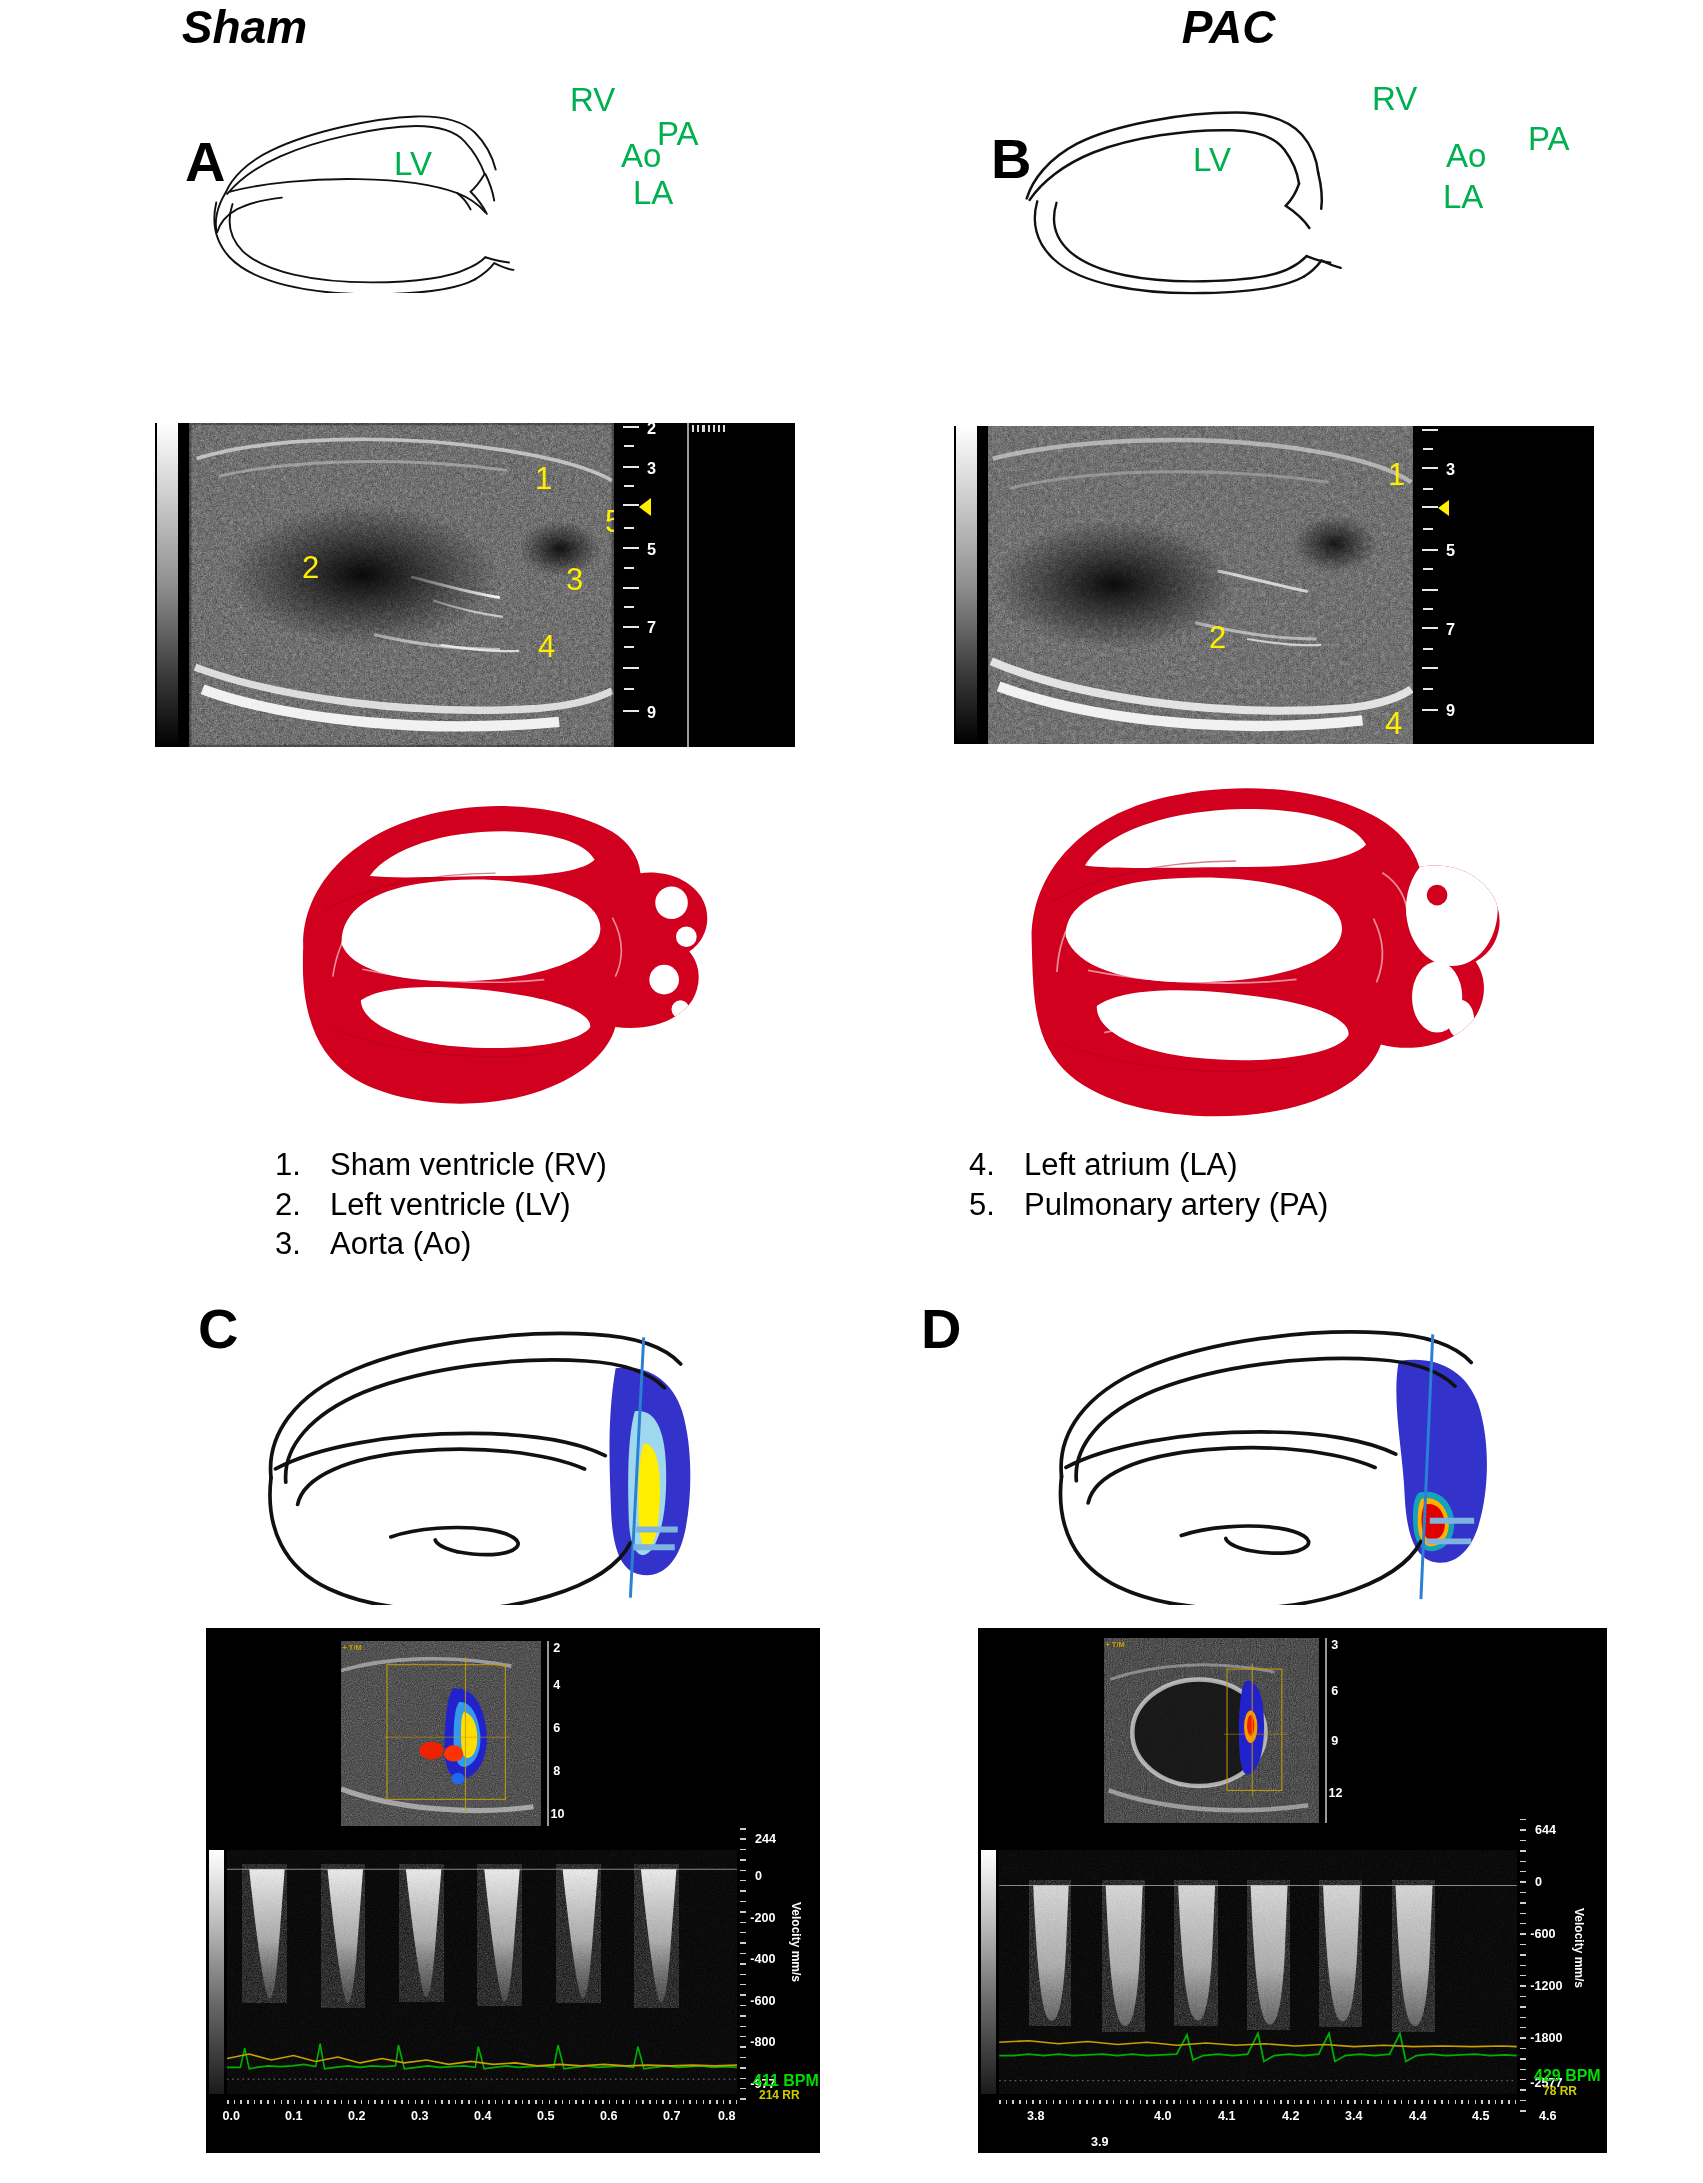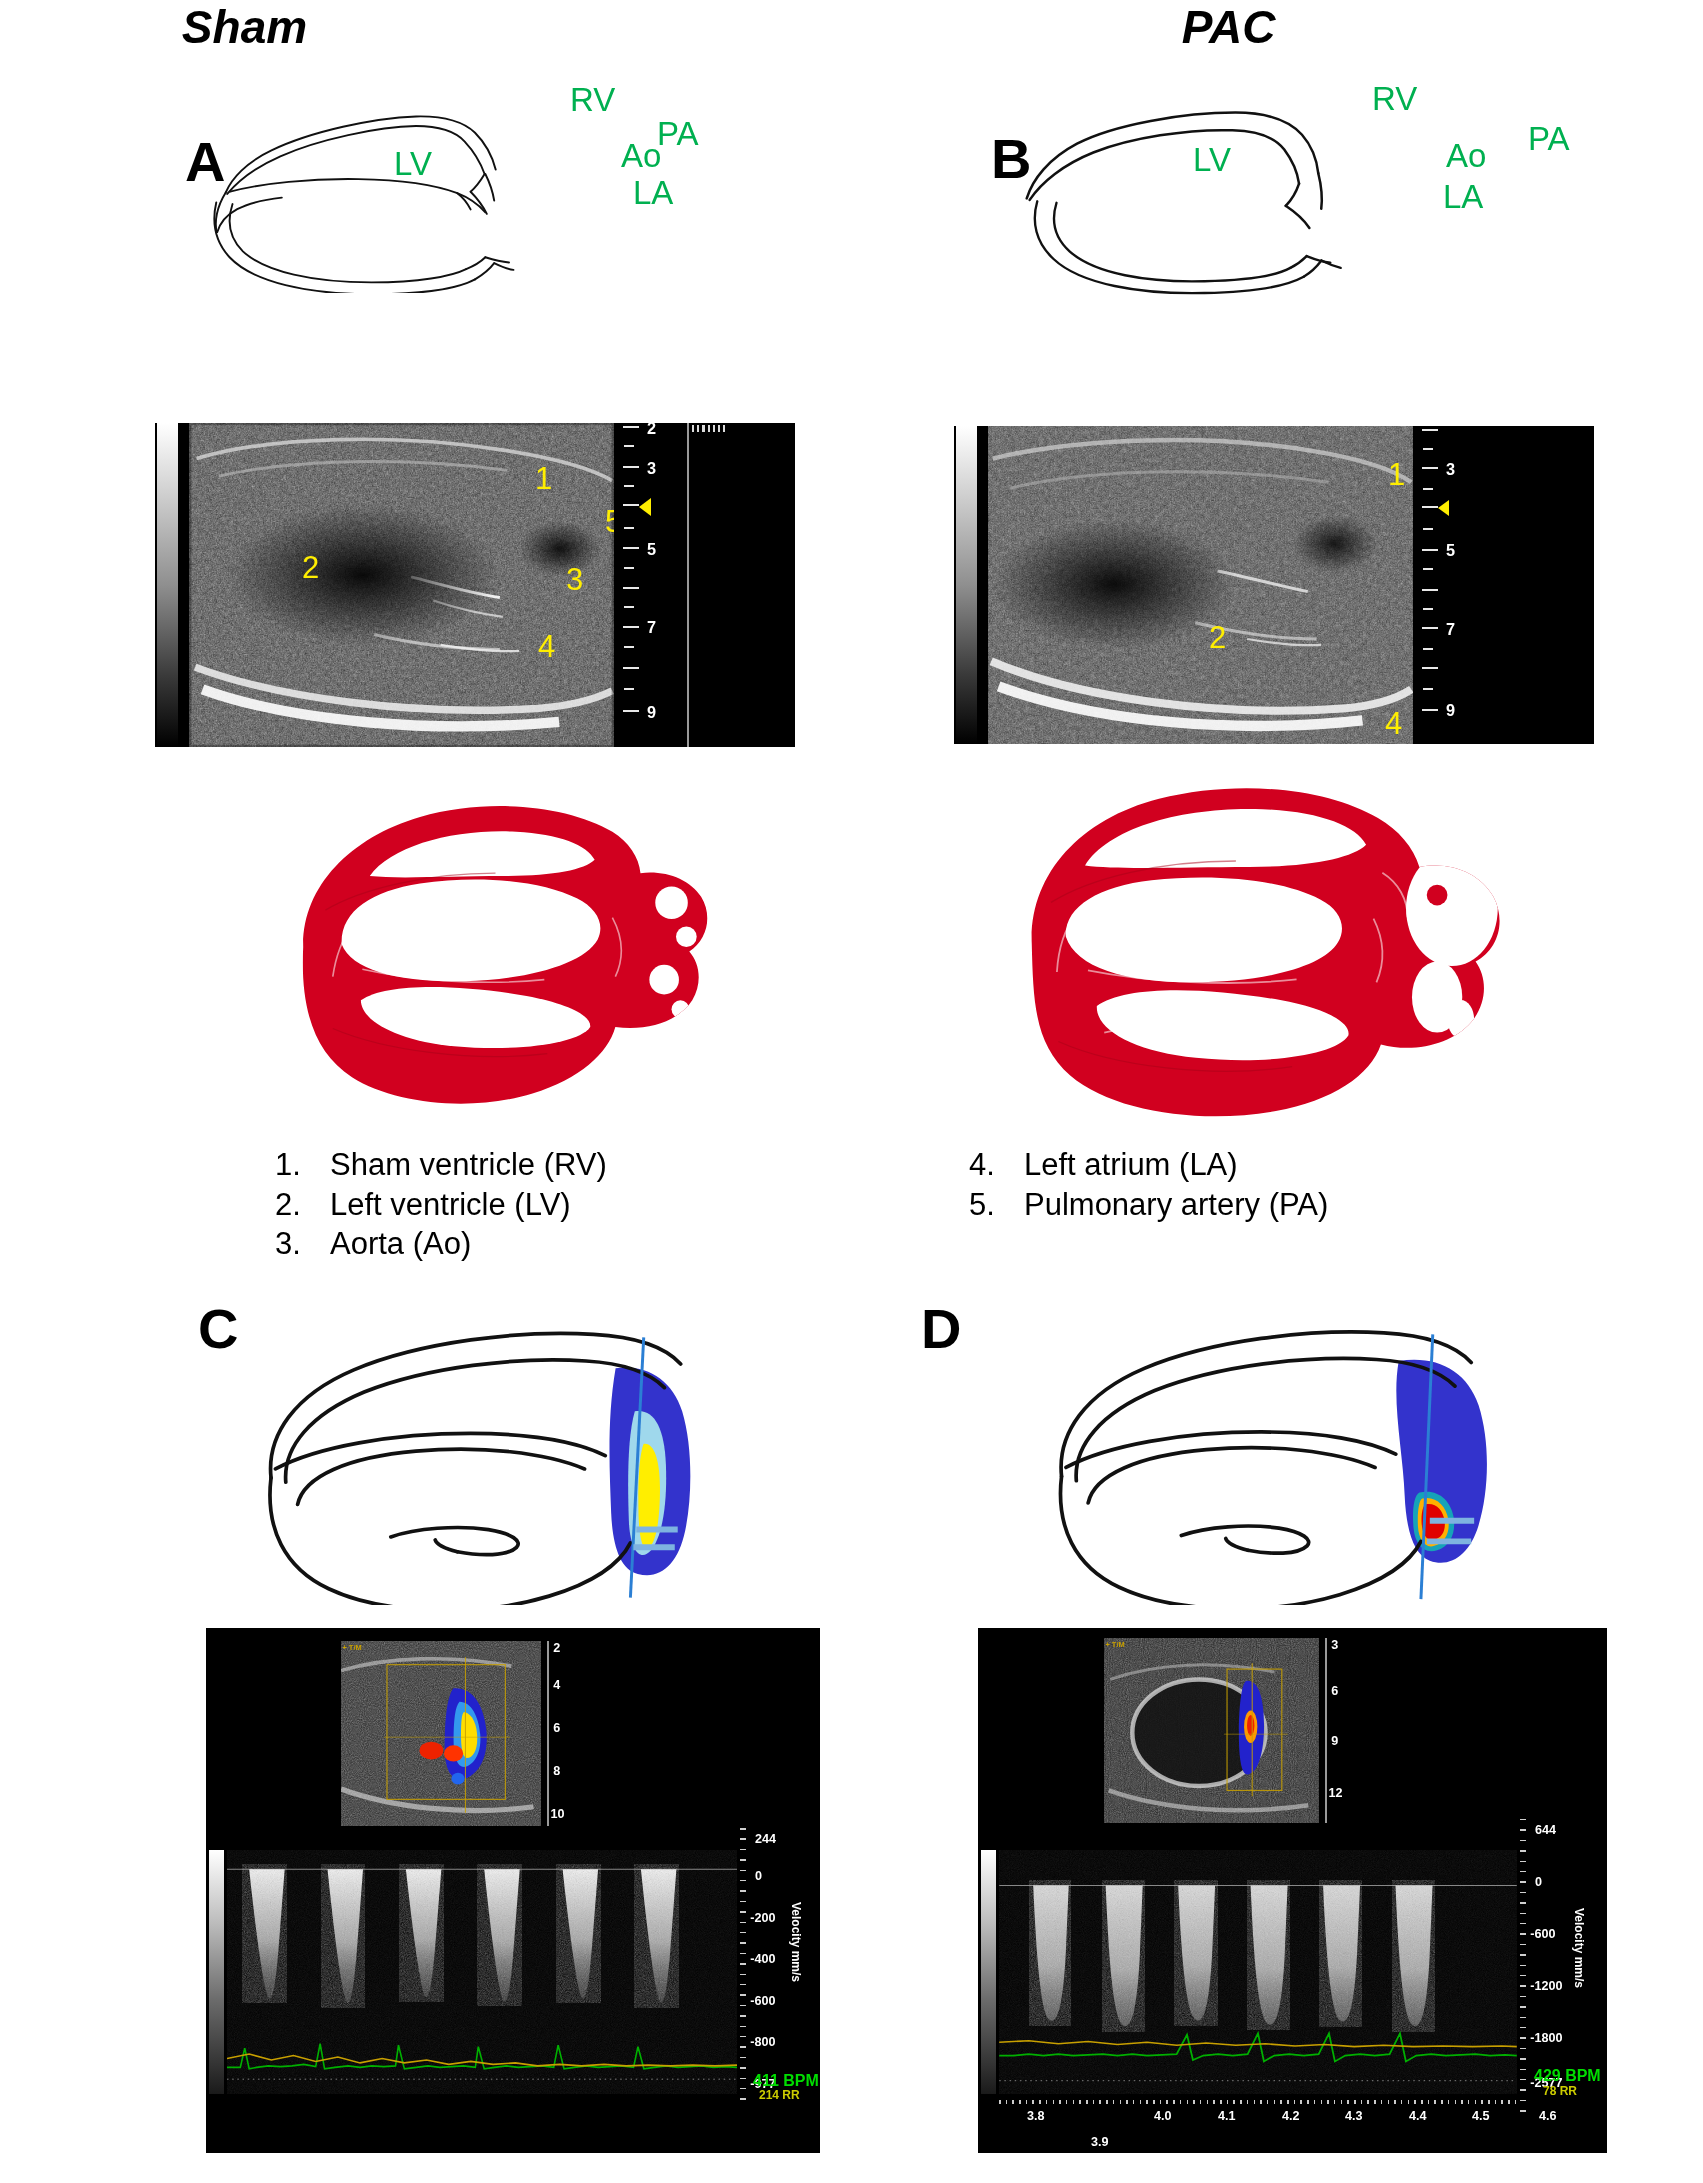--- a/index.html
+++ b/index.html
@@ -498,20 +498,32 @@
     <div class="dopnum" style="left:13.3px;top:166px;">-600</div>
     <div class="dopnum" style="left:13.3px;top:207px;">-800</div>
     <div class="dopnum" style="left:13.3px;top:249px;">-977</div>
     <div class="vaxis-label" style="left:52px;top:74px;">Velocity mm/s</div>
     <div class="abs" style="left:3px;top:0;width:6px;height:281px;background:repeating-linear-gradient(to bottom,#cfcfcf 0 1.5px,transparent 1.5px 10.4px);"></div>
   </div>
 
   <div class="bpm" style="left:547px;top:444px;">411 BPM</div>
   <div class="rr" style="left:553px;top:460px;">214 RR</div>
 
+  <div class="abs" style="left:21px;top:472px;width:510px;height:37px;">
+    <div class="abs" style="left:0;top:0;width:510px;height:4.4px;background:repeating-linear-gradient(90deg,#ccc 0 1.5px,transparent 1.5px 6.7px);"></div>
+    <div class="timenum" style="left:-4.4px;top:9px;">0.0</div>
+    <div class="timenum" style="left:58px;top:9px;">0.1</div>
+    <div class="timenum" style="left:121px;top:9px;">0.2</div>
+    <div class="timenum" style="left:184px;top:9px;">0.3</div>
+    <div class="timenum" style="left:247px;top:9px;">0.4</div>
+    <div class="timenum" style="left:310px;top:9px;">0.5</div>
+    <div class="timenum" style="left:373px;top:9px;">0.6</div>
+    <div class="timenum" style="left:436px;top:9px;">0.7</div>
+    <div class="timenum" style="left:491px;top:9px;">0.8</div>
+  </div>
 </div>
 
 <div class="abs panel-letter" style="left:921px;top:1296px;">D</div>
 
 <div class="abs" style="left:1051px;top:1324px;width:518px;height:281px;">
   <svg width="518" height="281" viewBox="0 0 700 380">
 
     <g>
       <path d="M470,50 C520,42 562,62 578,110 C594,160 592,226 578,272 C566,312 540,330 512,320
                C490,312 480,278 478,232 C476,174 460,104 470,50 Z" fill="#3333cc"></path>
@@ -633,19 +645,19 @@
   <div class="bpm" style="left:556px;top:439px;">429 BPM</div>
   <div class="rr" style="left:565px;top:456px;">78 RR</div>
 
   <div class="abs" style="left:21px;top:472px;width:518px;height:37px;">
     <div class="abs" style="left:0;top:0;width:518px;height:4.4px;background:repeating-linear-gradient(90deg,#ccc 0 1.5px,transparent 1.5px 6.7px);"></div>
     <div class="timenum" style="left:28px;top:9px;">3.8</div>
     <div class="timenum" style="left:92px;top:9px;margin-top:26px;">3.9</div>
     <div class="timenum" style="left:155px;top:9px;">4.0</div>
     <div class="timenum" style="left:219px;top:9px;">4.1</div>
     <div class="timenum" style="left:283px;top:9px;">4.2</div>
-    <div class="timenum" style="left:346px;top:9px;">4.3</div>
+    <div class="timenum" style="left:346px;top:9px;">3.4</div>
     <div class="timenum" style="left:410px;top:9px;">4.4</div>
     <div class="timenum" style="left:473px;top:9px;">4.5</div>
     <div class="timenum" style="left:540px;top:9px;">4.6</div>
   </div>
 </div>
 
 
 </body></html>

